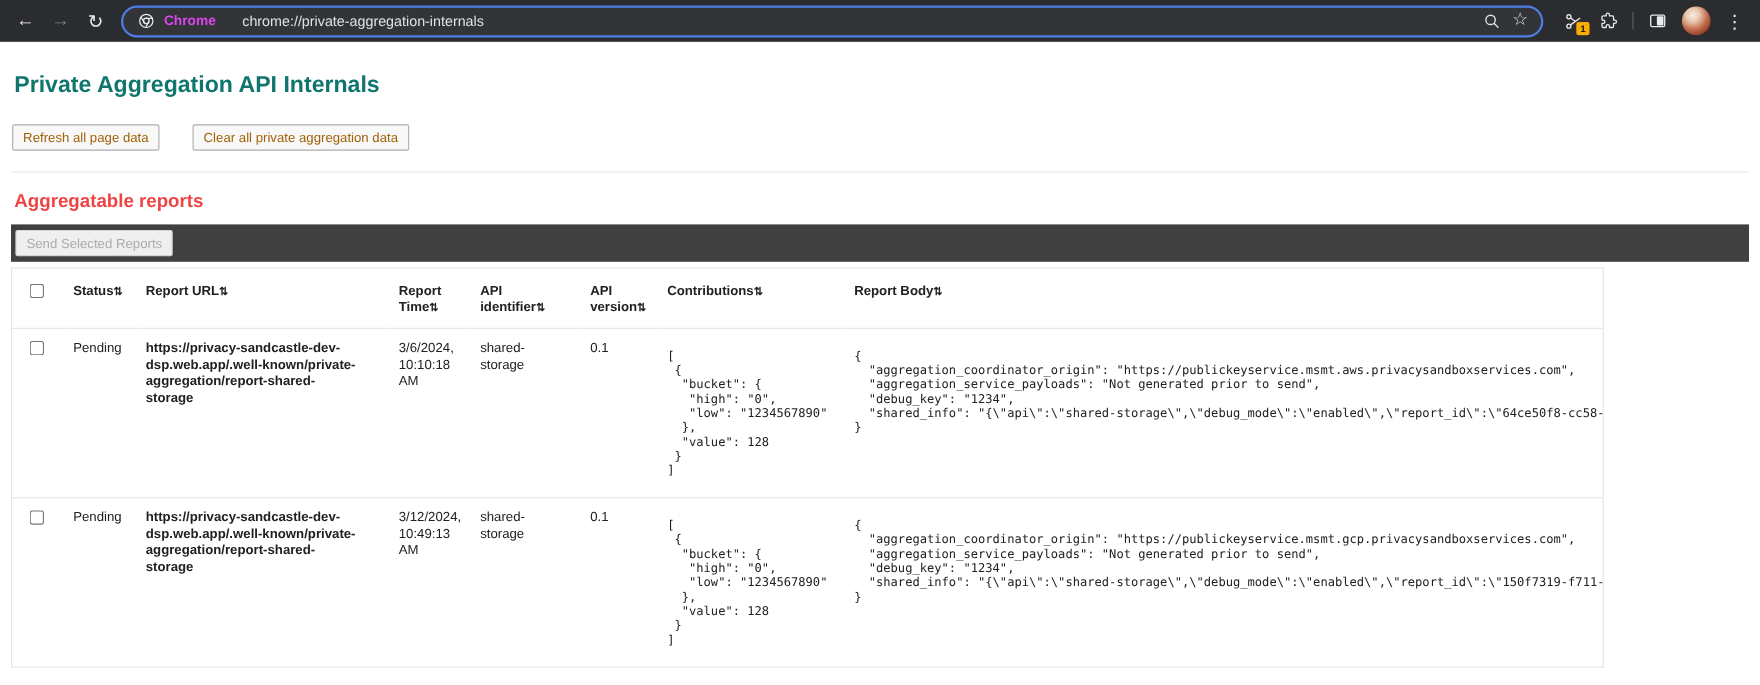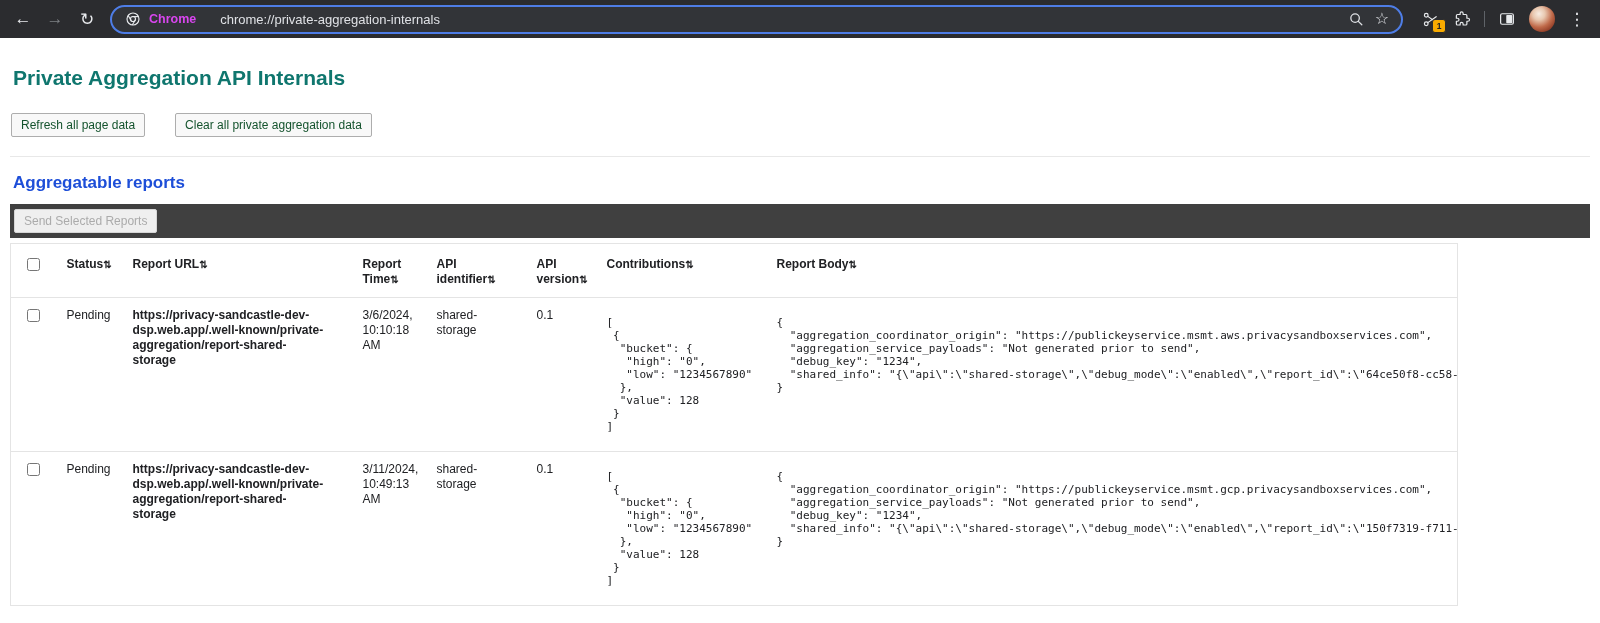--- a/index.html
+++ b/index.html
@@ -67,27 +67,27 @@
   .menu-dots { font-size:17px; }
   svg.icon { display:block; }
 
   
   .page-title {
     font-size:21px; font-weight:bold; color:#0f766e;
     margin:28px 0 0 13px;
   }
   .actions { margin:23px 0 0 11px; display:flex; gap:30px; }
   .chrome-btn {
-    font-family:inherit; font-size:12px; color:#14532d;
+    font-family:inherit; font-size:12px; color:#a16207;
     background:#f8f8f8; border:1px solid #adadad; border-radius:2px;
     padding:4px 9px; cursor:pointer;
   }
   .divider { border:none; border-top:1px solid #e8e8e8; margin:19px 10px 0 10px; }
   .section-title {
-    font-size:17px; font-weight:bold; color:#1d4ed8;
+    font-size:17px; font-weight:bold; color:#ef4444;
     margin:16px 0 11px 13px;
   }
   .send-bar { background:#404040; margin:0 10px; padding:5px 4px; }
   .chrome-btn.disabled {
     color:#ababab; background:#efefef; border-color:#d6d6d6; cursor:default;
   }
 
   
   .reports-table {
     border-collapse:collapse; table-layout:fixed;
@@ -248,21 +248,21 @@
   "shared_info": "{\"api\":\"shared-storage\",\"debug_mode\":\"enabled\",\"report_id\":\"64ce50f8-cc58-4f94-bff6-220934f4
 }</pre>
         </td>
     </tr>
     <tr class="report-row">
       <td class="col-check">
         <input type="checkbox" class="row-checkbox" style="">
       </td>
       <td>Pending</td>
       <td class="url-cell">https://privacy-sandcastle-dev-dsp.web.app/.well-known/private-aggregation/report-shared-storage</td>
-      <td>3/11/2024, 10:49:13 AM</td>
+      <td>3/12/2024, 10:49:13 AM</td>
       <td class="api-id-cell"><span>shared-storage</span></td>
       <td>0.1</td>
       <td>
           <pre class="json">[
  {
   "bucket": {
    "high": "0",
    "low": "1234567890"
   },
   "value": 128

